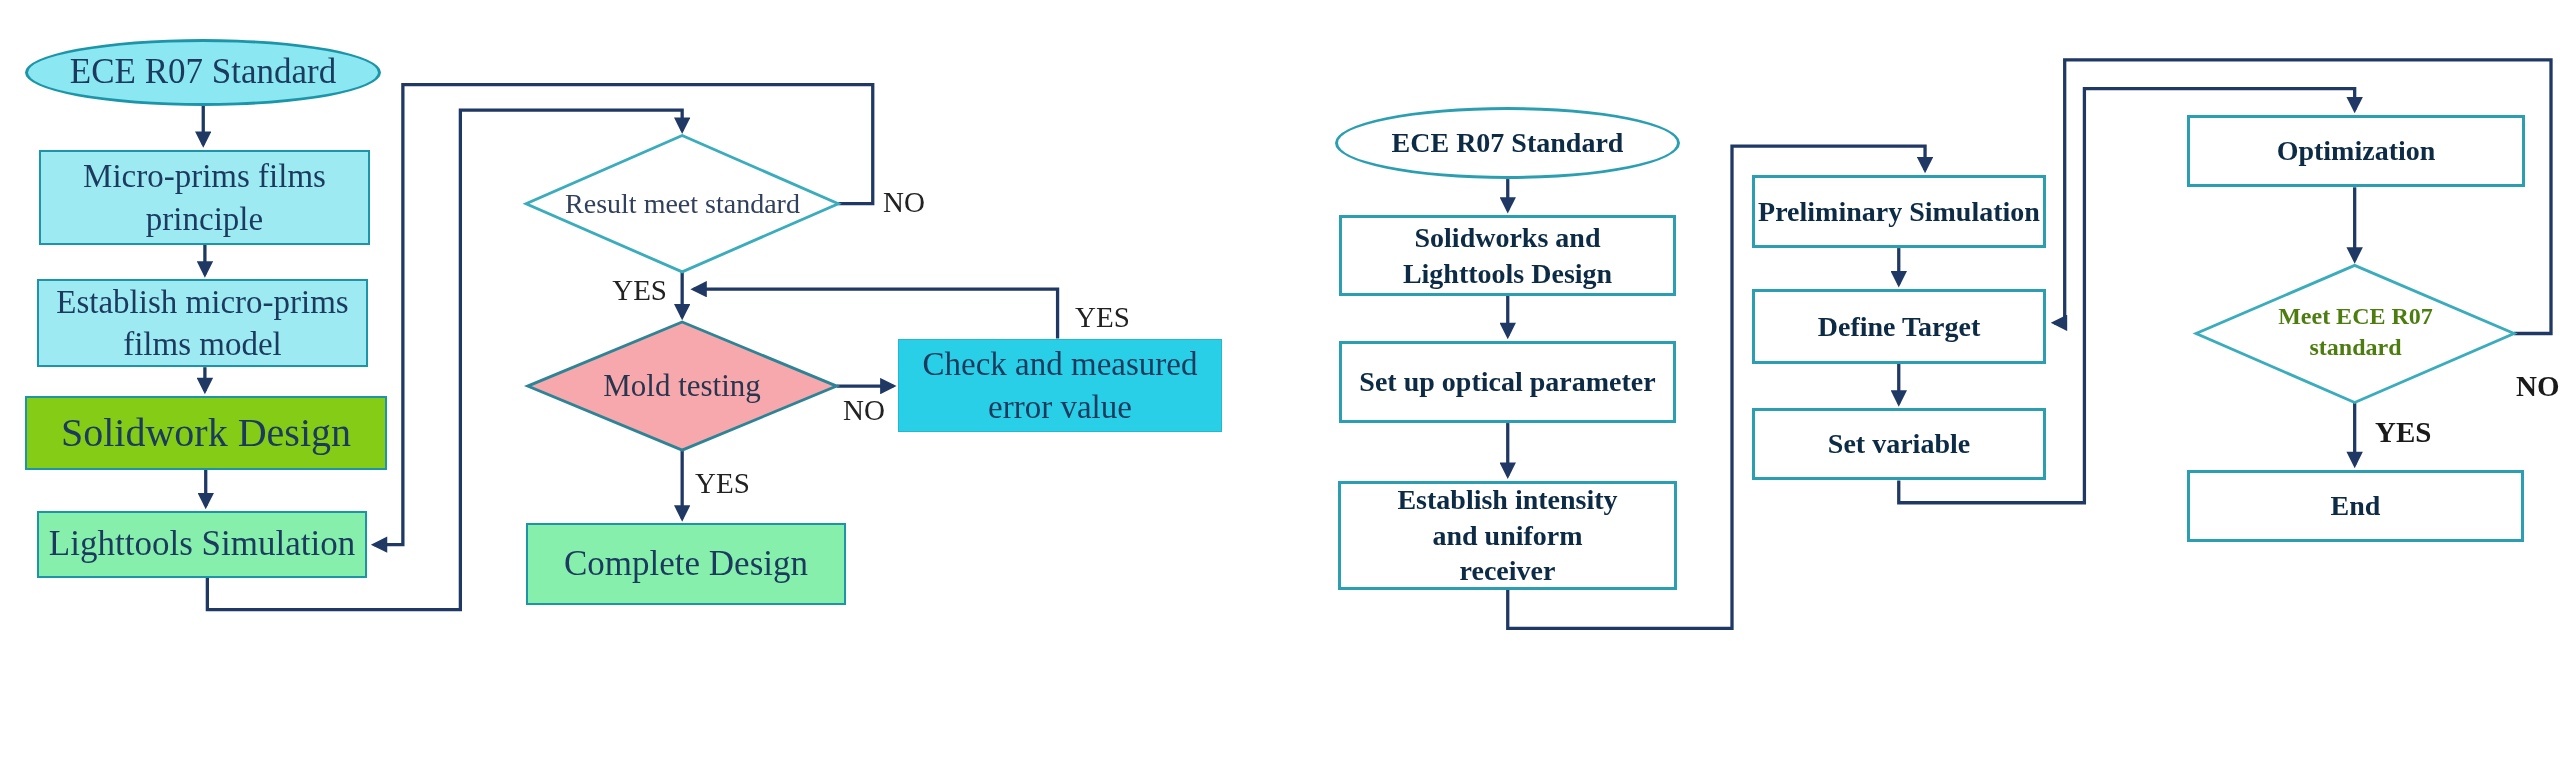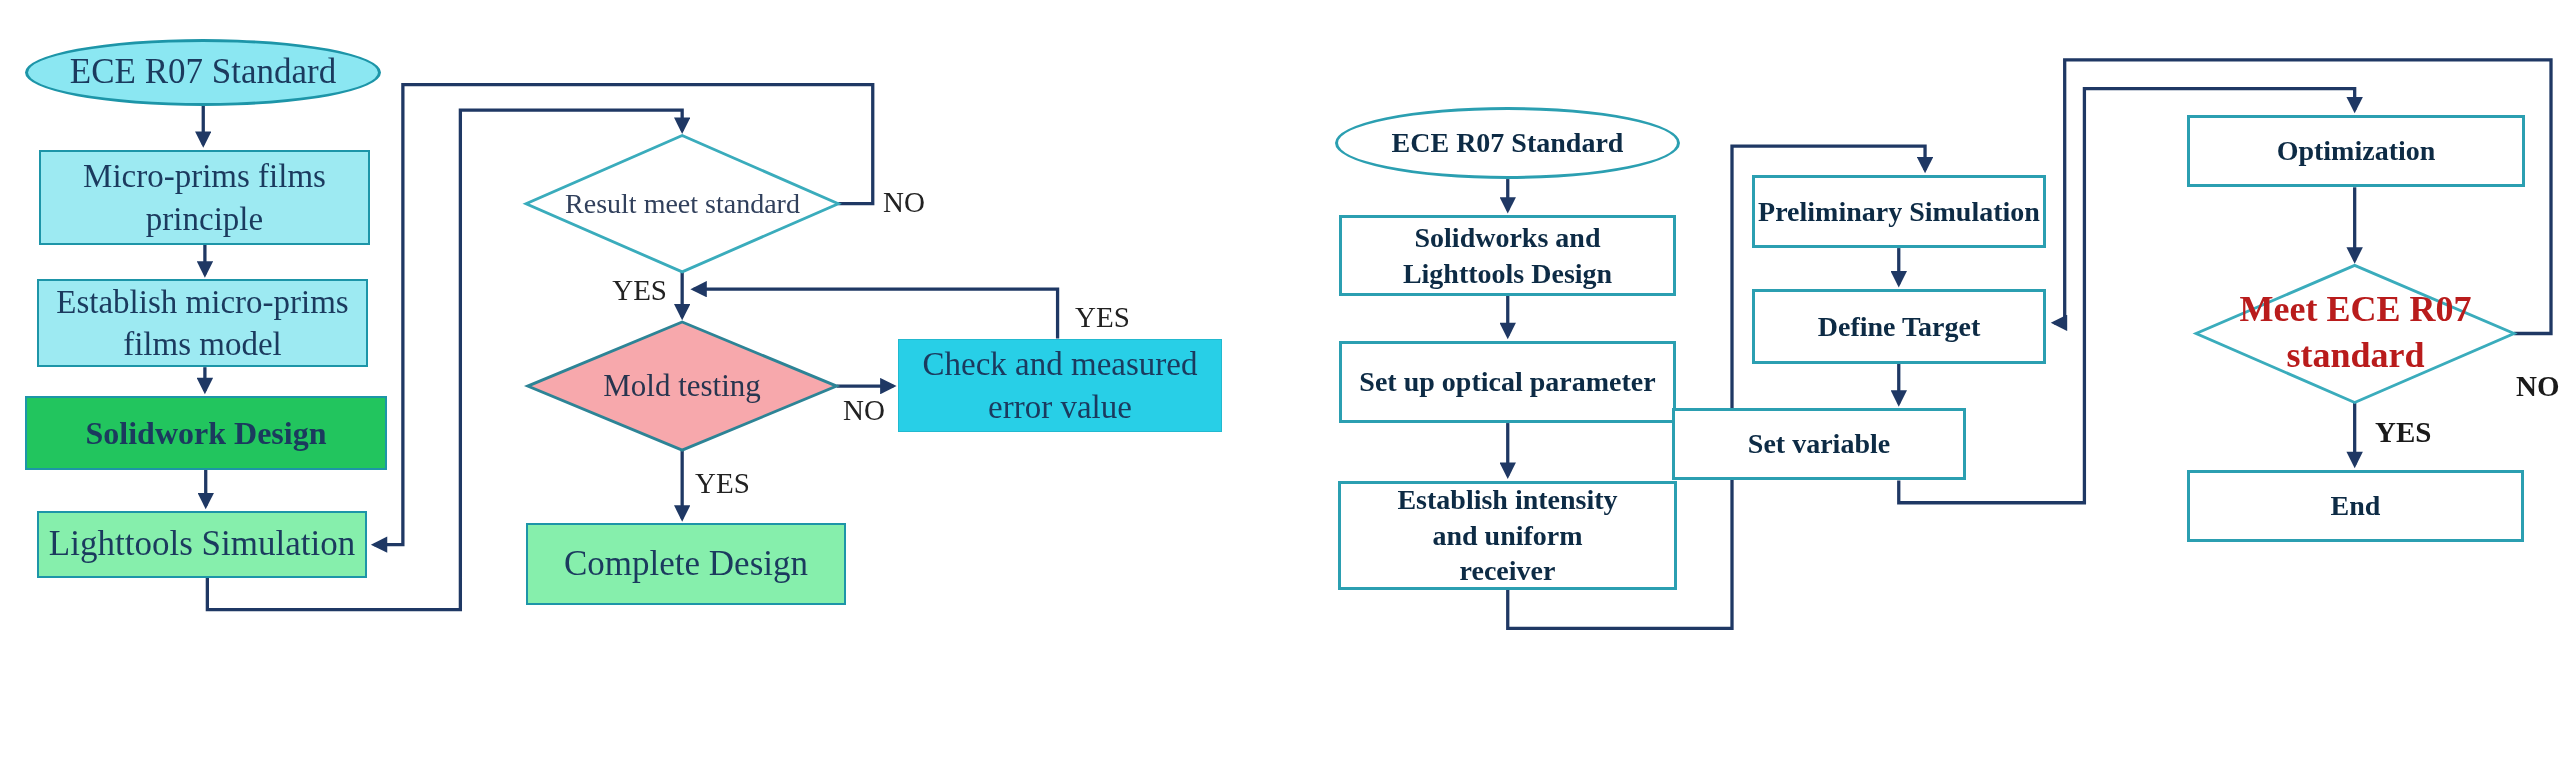--- a/index.html
+++ b/index.html
@@ -9,31 +9,31 @@
   }
   #wires{position:absolute;left:0;top:0;width:2576px;height:773px;}
   .node{
     position:absolute;display:flex;align-items:center;justify-content:center;
     text-align:center;box-sizing:border-box;line-height:1.28;
   }
   
   .oval-a{background:#8be7f2;border:3.3px solid #1d95a8;border-radius:50%;
           color:#1b3a5e;font-size:35px;}
   .box-a{background:#9deaf2;border:2.5px solid #1d95a8;color:#1b3a5e;font-size:33px;}
-  .box-a-bright{background:#22c55e;font-size:32px;font-weight:bold;}
+  .box-a-bright{background:#84cc16;font-size:40px;}
   .box-a-light{background:#86efac;font-size:35px;}
   .box-a-check{background:#28cfe7;border:1.6px solid #22b9cf;font-size:33px;}
   .dtext-a{color:#31405c;font-size:28px;}
   .dtext-mold{color:#27354f;font-size:31px;}
   
   .oval-b{background:#ffffff;border:3.3px solid #2b9fb1;border-radius:50%;
           color:#0d2b45;font-size:28px;font-weight:bold;}
   .box-b{background:#ffffff;border:3.3px solid #2b9fb1;color:#0d2b45;
          font-size:28px;font-weight:bold;}
-  .dtext-b{color:#b91c1c;font-size:36px;font-weight:bold;}
+  .dtext-b{color:#4d7c0f;font-size:24px;font-weight:bold;}
   
   .elabel{position:absolute;color:#222222;font-size:29px;}
   .elabel-b{font-weight:bold;color:#1a1a1a;}
   
   .caption{position:absolute;width:164px;text-align:center;
            font-size:72px;font-weight:bold;color:#000;}
 </style>
 </head>
 <body>
 
@@ -106,21 +106,21 @@
   <div class="node box-b" style="left:1339px;top:215px;width:337px;height:81px;padding:0 33px;">Solidworks and Lighttools Design</div>
 
   <div class="node box-b" style="left:1339px;top:341px;width:337px;height:82px;">Set up optical parameter</div>
 
   <div class="node box-b" style="left:1338px;top:481px;width:339px;height:109px;padding:12px 49px;">Establish intensity and uniform receiver</div>
 
   <div class="node box-b" style="left:1752px;top:289px;width:294px;height:75px;">Define Target</div>
 
   <div class="node box-b" style="left:1752px;top:175px;width:294px;height:73px;">Preliminary Simulation</div>
 
-  <div class="node box-b" style="left:1672px;top:408px;width:294px;height:72px;">Set variable</div>
+  <div class="node box-b" style="left:1752px;top:408px;width:294px;height:72px;">Set variable</div>
 
   <div class="node box-b" style="left:2187px;top:115px;width:338px;height:72px;">Optimization</div>
 
   <div class="node dtext-b" style="left:2232px;top:286px;width:247px;height:92px;">Meet ECE R07 standard</div>
 
   <div class="node box-b" style="left:2187px;top:470px;width:337px;height:72px;">End</div>
 
   <div class="elabel elabel-b" style="left:2516px;top:370px;">NO</div>
   <div class="elabel elabel-b" style="left:2375px;top:416px;">YES</div>
 

